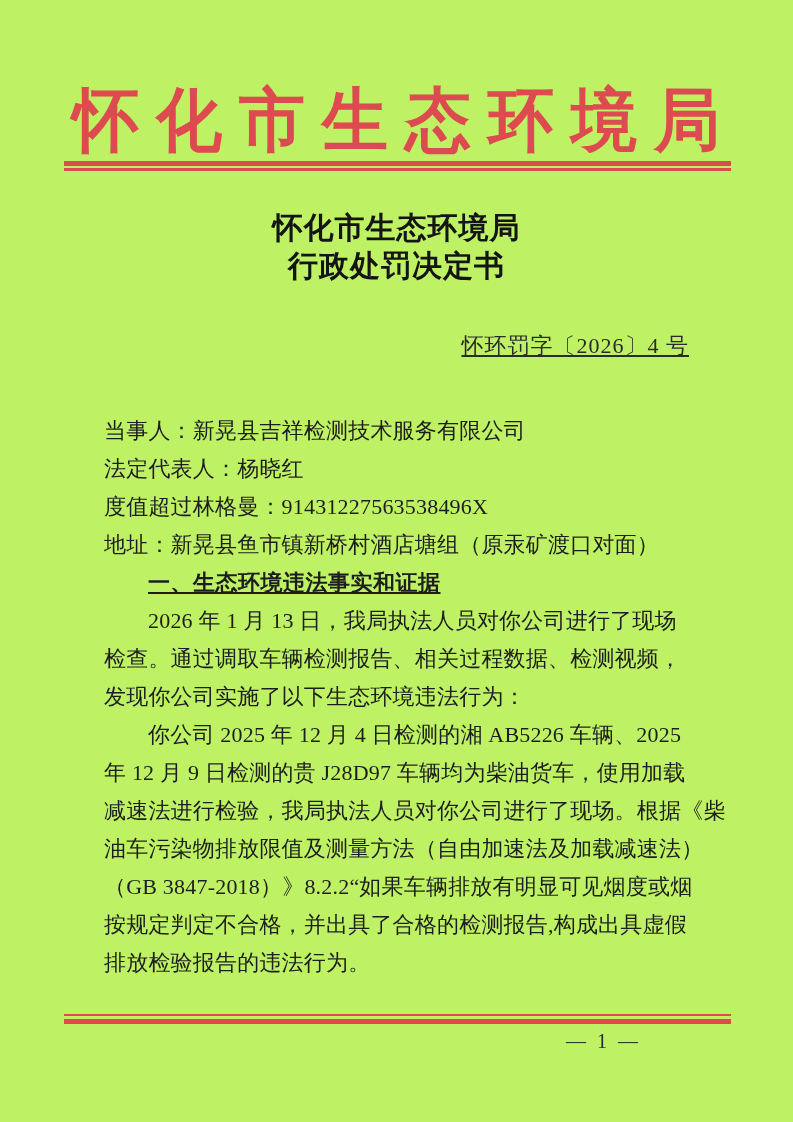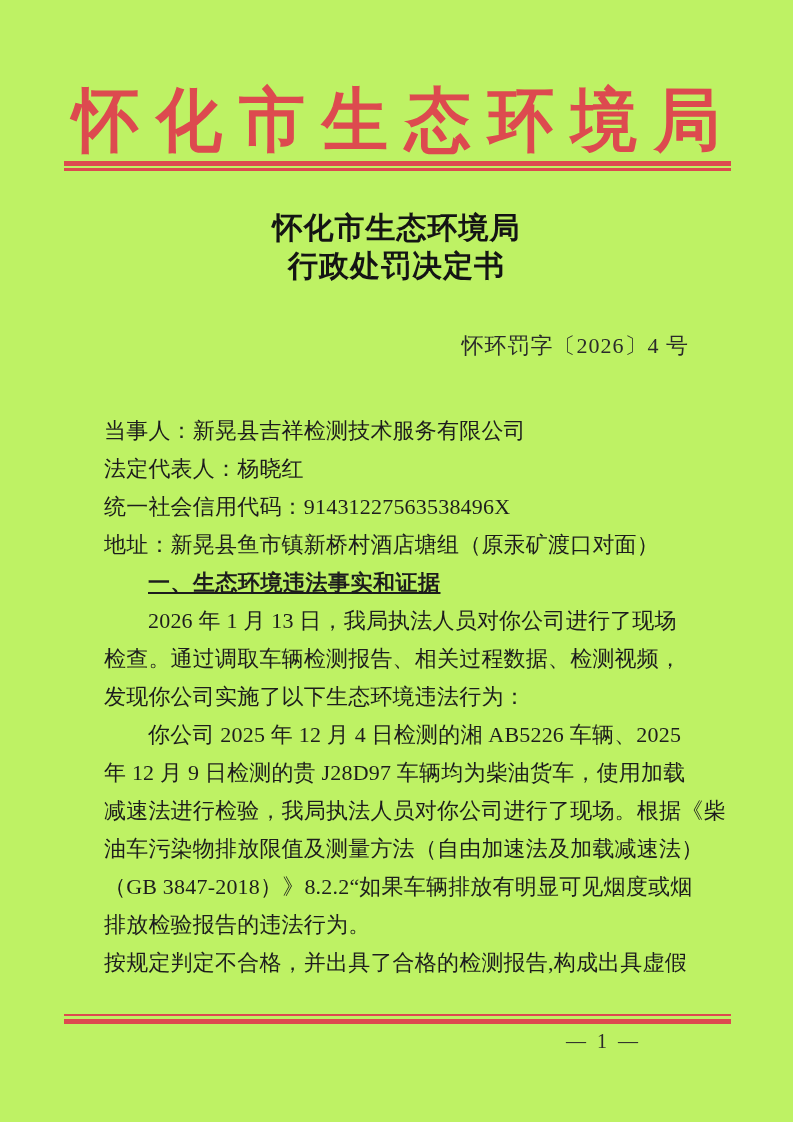--- a/index.html
+++ b/index.html
@@ -55,20 +55,21 @@
   }
   
   .doc-number {
     position: absolute;
     top: 331px;
     right: 104px;
     font-size: 22px;
     color: #2a2a2a;
     letter-spacing: 1px;
     white-space: nowrap;
+    text-decoration: underline;
   }
   
   .body-text {
     position: absolute;
     top: 412px;
     left: 104px;
     width: 592px;
     font-size: 22px;
     line-height: 38px;
     color: #1d1d1d;
@@ -119,33 +120,33 @@
   <div class="doc-title">
     <div>怀化市生态环境局</div>
     <div>行政处罚决定书</div>
   </div>
 
   <div class="doc-number">怀环罚字〔2026〕4 号</div>
 
   <div class="body-text">
       <div class="line">当事人：新晃县吉祥检测技术服务有限公司</div>
       <div class="line">法定代表人：杨晓红</div>
-      <div class="line">统一社会信用代码：91431227563538496X</div>
+      <div class="line">度值超过林格曼：91431227563538496X</div>
       <div class="line">地址：新晃县鱼市镇新桥村酒店塘组（原汞矿渡口对面）</div>
       <div class="line indent heading">一、生态环境违法事实和证据</div>
       <div class="line indent">2026 年 1 月 13 日，我局执法人员对你公司进行了现场</div>
       <div class="line">检查。通过调取车辆检测报告、相关过程数据、检测视频，</div>
       <div class="line">发现你公司实施了以下生态环境违法行为：</div>
       <div class="line indent">你公司 2025 年 12 月 4 日检测的湘 AB5226 车辆、2025</div>
       <div class="line">年 12 月 9 日检测的贵 J28D97 车辆均为柴油货车，使用加载</div>
       <div class="line">减速法进行检验，我局执法人员对你公司进行了现场。根据《柴</div>
       <div class="line">油车污染物排放限值及测量方法（自由加速法及加载减速法）</div>
       <div class="line">（GB 3847-2018）》8.2.2“如果车辆排放有明显可见烟度或烟</div>
+      <div class="line">按规定判定不合格，并出具了合格的检测报告,构成出具虚假</div>
       <div class="line">排放检验报告的违法行为。</div>
-      <div class="line">按规定判定不合格，并出具了合格的检测报告,构成出具虚假</div>
     </div>
 
   <div class="footer-divider">
     <div class="rule-thin-top"></div>
     <div class="rule-thick-bottom"></div>
   </div>
 
   <div class="page-number">— 1 —</div>
 
 </div>

